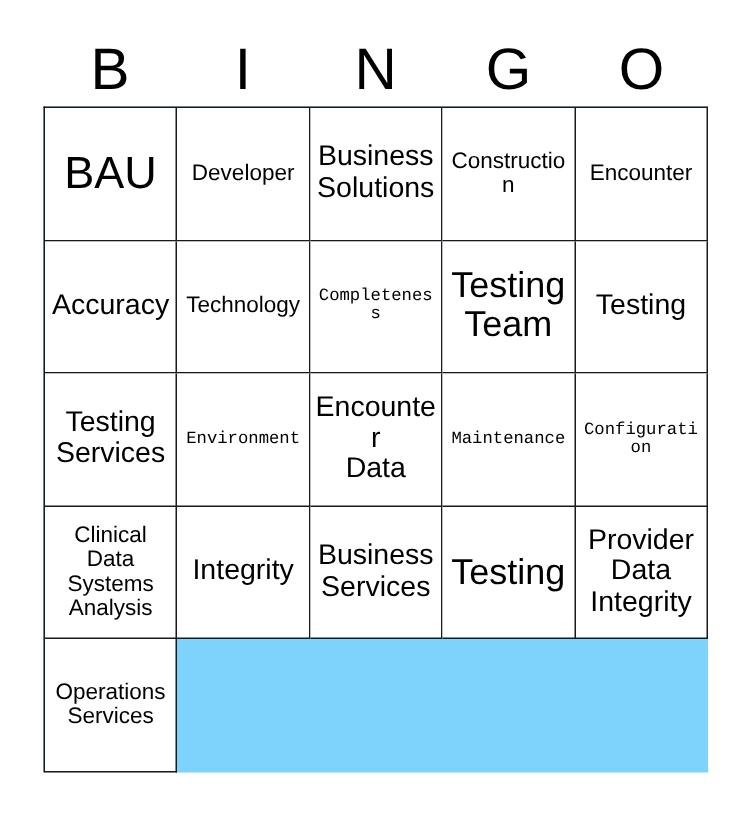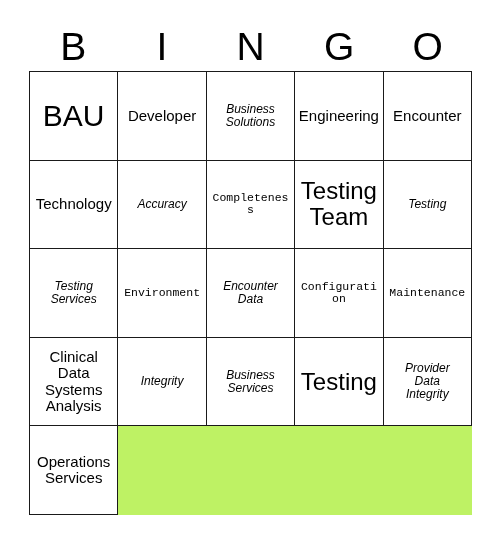--- a/index.html
+++ b/index.html
@@ -45,21 +45,21 @@
     left: 29px;
     top: 71px;
     width: 443px;
     height: 444px;
     display: grid;
     grid-template-columns: repeat(5, 1fr);
     grid-template-rows: repeat(5, 1fr);
     border-top: 1px solid #1a1a1a;
     border-left: 1px solid #1a1a1a;
     box-sizing: border-box;
-    background: #bef264;
+    background: #7dd3fc;
   }
   .cell {
     border-right: 1px solid #1a1a1a;
     border-bottom: 1px solid #1a1a1a;
     box-sizing: border-box;
     display: flex;
     align-items: center;
     justify-content: center;
     text-align: center;
     padding: 2px 3px;
@@ -69,21 +69,21 @@
   .cell-text {
     display: block;
     width: 100%;
     line-height: 1.08;
     white-space: pre-line;
     word-break: break-word;
   }
   
   .fs-xl  { font-size: 30px; }
   .fs-lg  { font-size: 24px; }
-  .fs-md  { font-size: 12px; font-style: italic; }
+  .fs-md  { font-size: 19px; }
   .fs-sm  { font-size: 15px; text-align: center; }
   .fs-xs  { font-size: 11.5px; font-family: Liberation Mono, monospace; }
 </style>
 </head>
 <body>
 
 <div id="card">
 
   <div id="header-row">
     <div class="header-letter">B</div>
@@ -99,31 +99,31 @@
         <span class="cell-text fs-xl">BAU</span>
       </div>
     <div class="cell">
         <span class="cell-text fs-sm">Developer</span>
       </div>
     <div class="cell">
         <span class="cell-text fs-md">Business
 Solutions</span>
       </div>
     <div class="cell">
-        <span class="cell-text fs-sm">Engineering</span>
+        <span class="cell-text fs-sm">Construction</span>
       </div>
 
     <div class="cell">
         <span class="cell-text fs-sm">Encounter</span>
       </div>
     <div class="cell">
-        <span class="cell-text fs-sm">Technology</span>
+        <span class="cell-text fs-md">Accuracy</span>
       </div>
     <div class="cell">
-        <span class="cell-text fs-md">Accuracy</span>
+        <span class="cell-text fs-sm">Technology</span>
       </div>
     <div class="cell">
         <span class="cell-text fs-xs">Completeness</span>
       </div>
     <div class="cell">
         <span class="cell-text fs-lg">Testing
 Team</span>
       </div>
 
     <div class="cell">
@@ -135,24 +135,24 @@
       </div>
     <div class="cell">
         <span class="cell-text fs-xs">Environment</span>
       </div>
 
     <div class="cell">
         <span class="cell-text fs-md">Encounter
 Data</span>
       </div>
     <div class="cell">
-        <span class="cell-text fs-xs">Configuration</span>
+        <span class="cell-text fs-xs">Maintenance</span>
       </div>
     <div class="cell">
-        <span class="cell-text fs-xs">Maintenance</span>
+        <span class="cell-text fs-xs">Configuration</span>
       </div>
     <div class="cell">
         <span class="cell-text fs-sm">Clinical
 Data
 Systems
 Analysis</span>
       </div>
     <div class="cell">
         <span class="cell-text fs-md">Integrity</span>
       </div>

